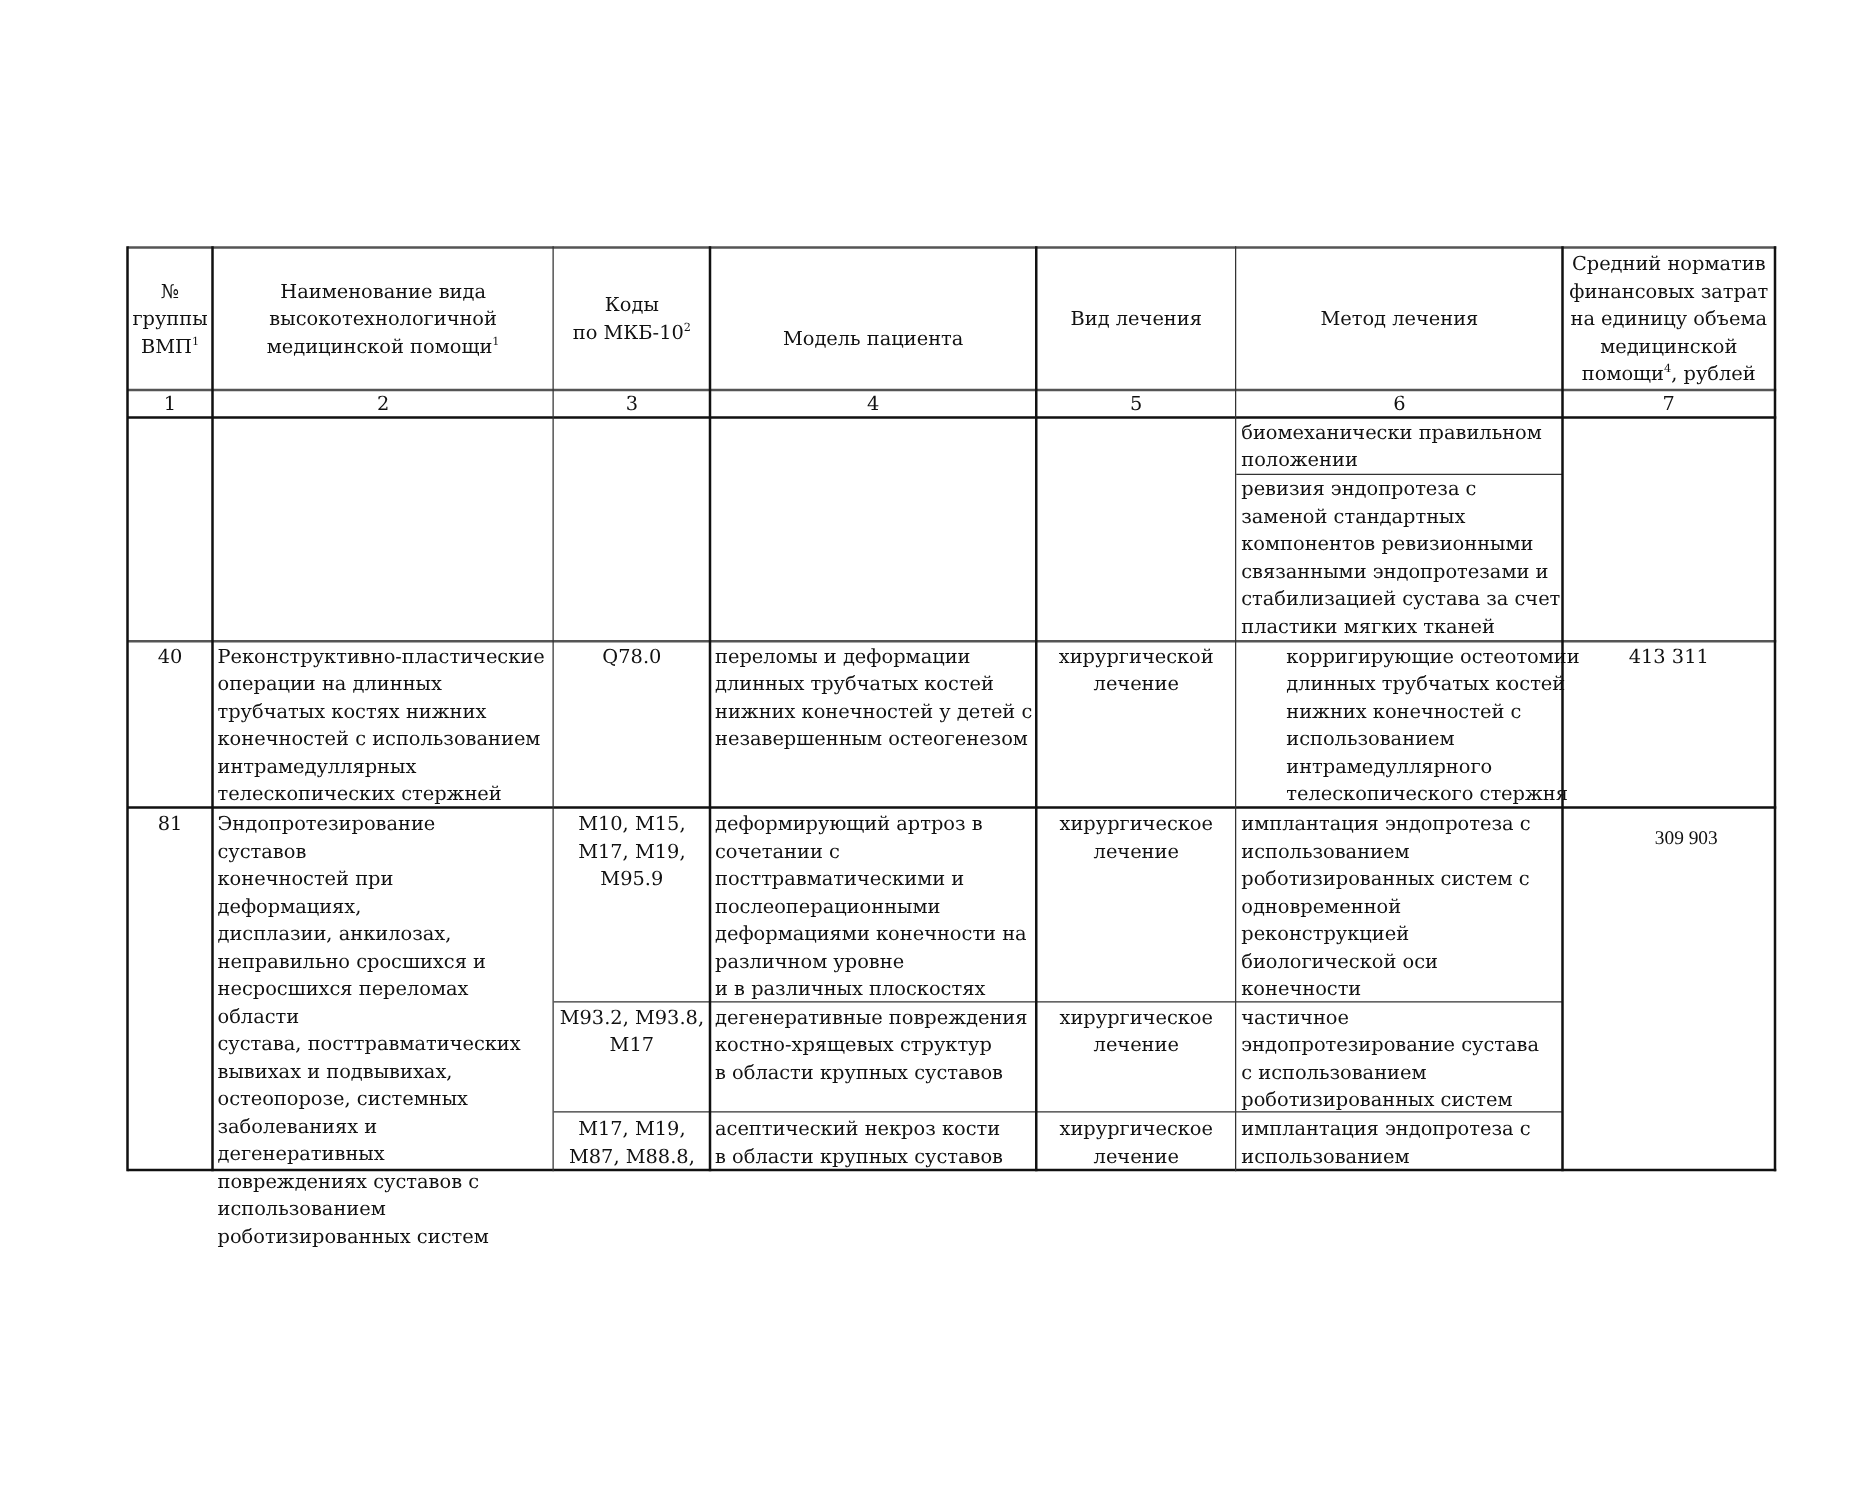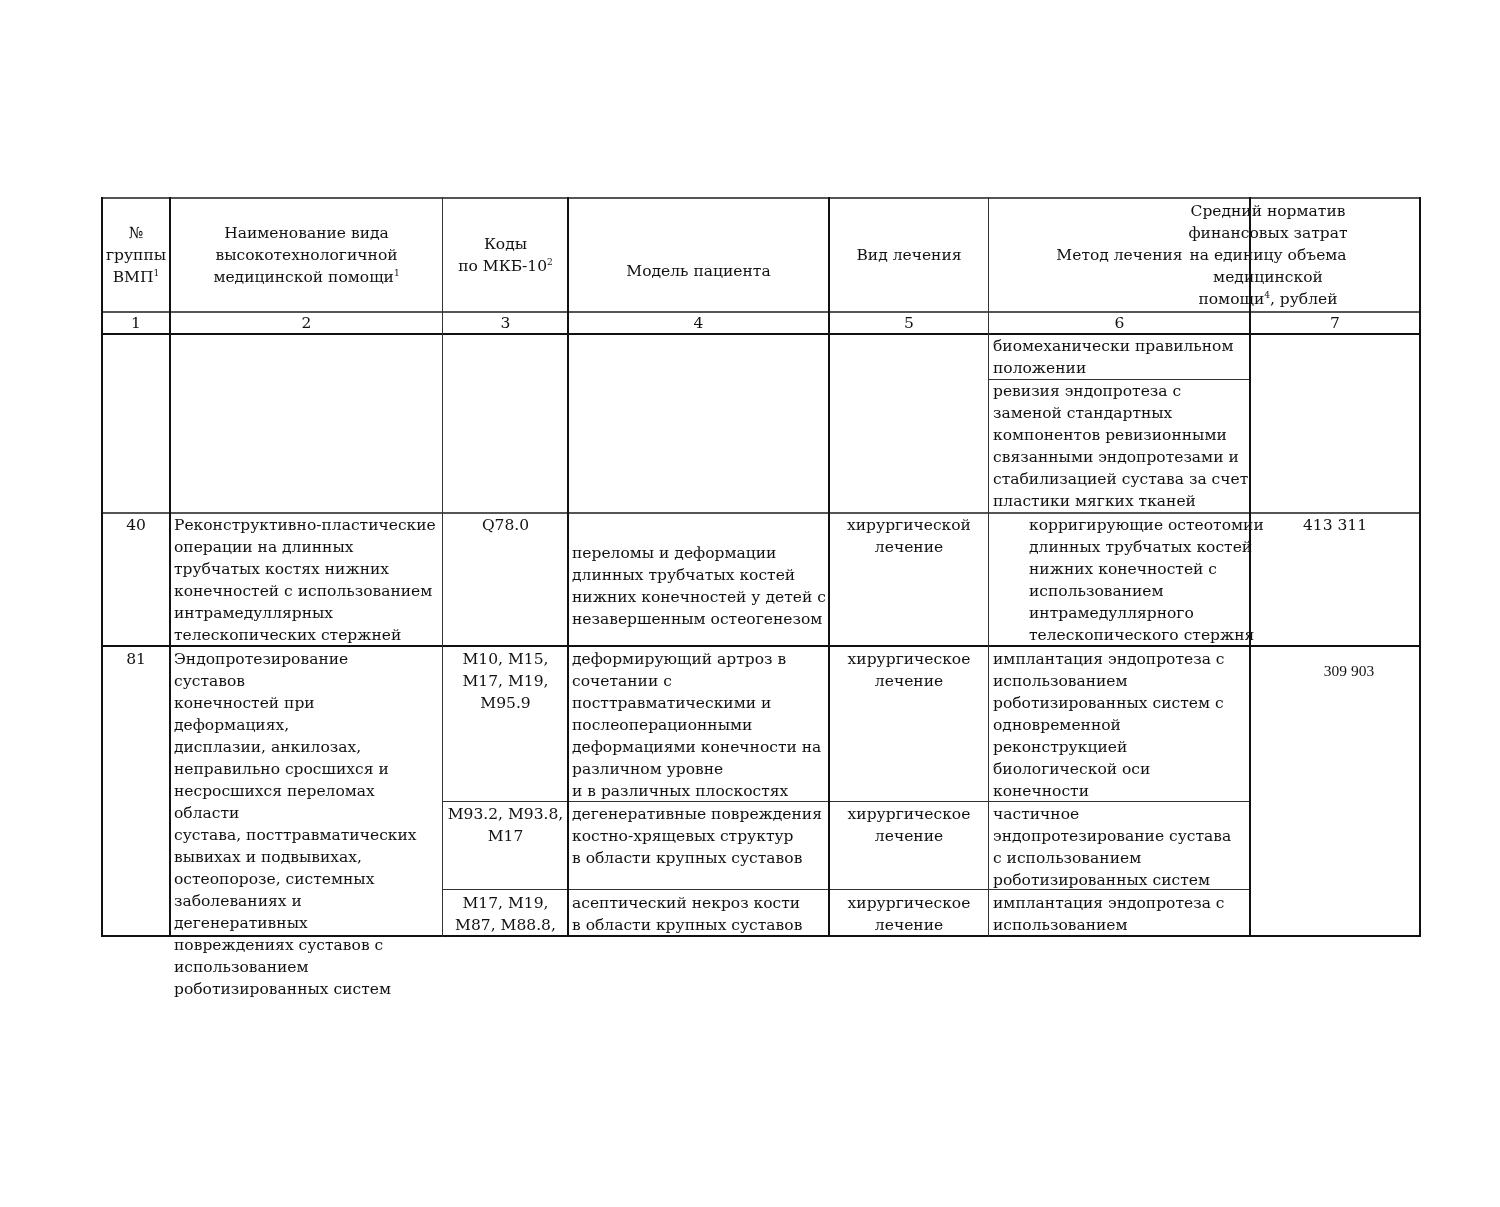--- a/index.html
+++ b/index.html
@@ -59,21 +59,21 @@
   </div>
   <div class="cell hdr" style="left:568px; top:199px; width:261px; height:144px;">
     <span class="txt">Модель пациента</span>
   </div>
   <div class="cell hdr" style="left:829px; top:199px; width:160px; height:112px;">
     <span class="txt">Вид лечения</span>
   </div>
   <div class="cell hdr" style="left:989px; top:199px; width:261px; height:112px;">
     <span class="txt">Метод лечения</span>
   </div>
-  <div class="cell hdr" style="left:1183px; top:199px; width:170px; height:112px;border-radius:18px;">
+  <div class="cell hdr" style="left:1250px; top:199px; width:170px; height:112px;border-radius:18px;">
     <span class="txt"><span>Средний норматив
 финансовых затрат
 на единицу объема
 медицинской
 помощи</span><sup>4</sup><span>, рублей</span></span>
   </div>
 
   <div class="cell center" style="left:102px; top:312px; width:68px;">1</div>
   <div class="cell center" style="left:170px; top:312px; width:273px;">2</div>
   <div class="cell center" style="left:443px; top:312px; width:125px;">3</div>
@@ -95,21 +95,21 @@
 
   <div>
     <div class="cell center" style="left:102px; top:514px; width:68px;">40</div>
     <div class="cell left txt" style="left:170px; top:514px; width:273px;">Реконструктивно-пластические
 операции на длинных
 трубчатых костях нижних
 конечностей с использованием
 интрамедуллярных
 телескопических стержней</div>
     <div class="cell center txt" style="left:443px; top:514px; width:125px;">Q78.0</div>
-    <div class="cell left txt" style="left:568px; top:514px; width:261px;margin-top:28px;">переломы и деформации
+    <div class="cell left txt" style="left:568px; top:514px; width:261px;">переломы и деформации
 длинных трубчатых костей
 нижних конечностей у детей с
 незавершенным остеогенезом</div>
     <div class="cell center txt" style="left:829px; top:514px; width:160px;">хирургической
 лечение</div>
     <div class="cell left txt" style="left:989px; top:514px; width:261px;margin-left:36px;">корригирующие остеотомии
 длинных трубчатых костей
 нижних конечностей с
 использованием
 интрамедуллярного

